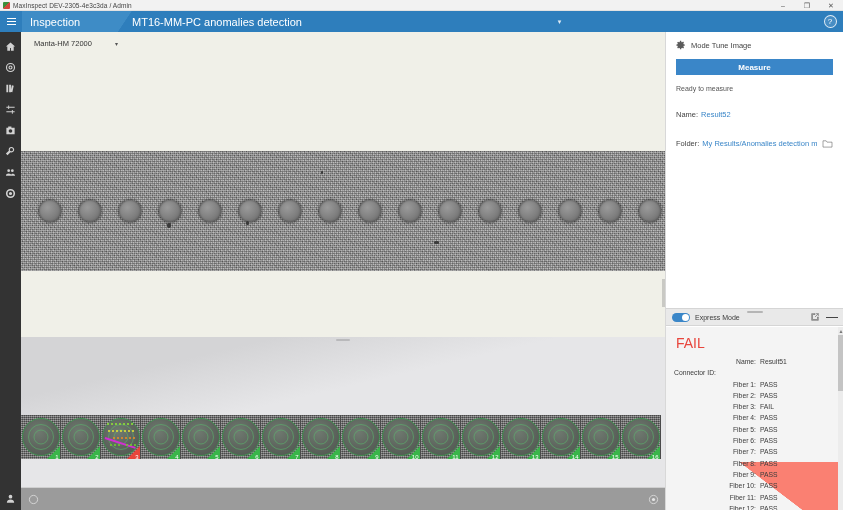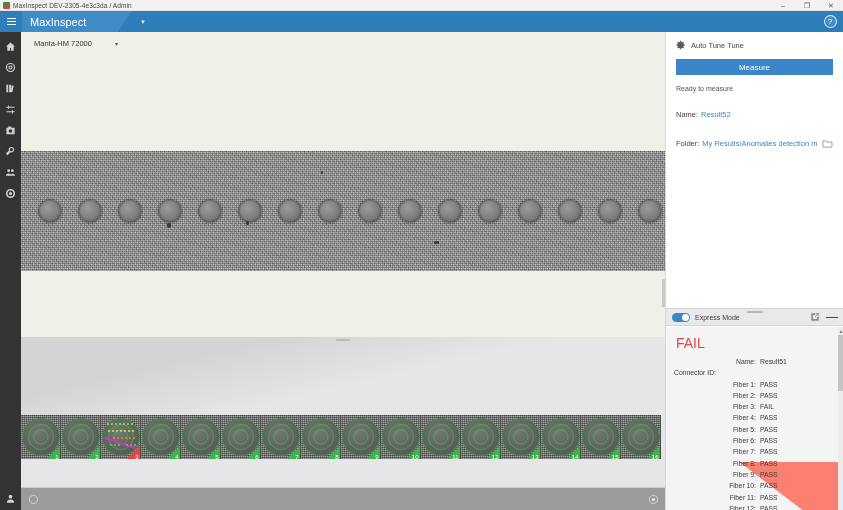--- a/index.html
+++ b/index.html
@@ -216,21 +216,21 @@
   }
   .rp-top { padding: 8px 10px 0 10px; height: 275px; position: relative; }
   .auto-tune {
     display: flex; align-items: center; gap: 5px; margin-bottom: 9px;
   }
   .gear-glyph { width: 10px; height: 10px; }
   .gear-glyph svg { width: 10px; height: 10px; fill: #5b5b5b; }
   .auto-tune span { font-size: 7.5px; color: #444; }
   .measure-btn {
     width: 100%; height: 16px; background: #3a86c8;
-    color: #ffffff; font-size: 8px; font-weight: normal;
+    color: #ffffff; font-size: 8px; font-weight: bold;
     display: flex; align-items: center; justify-content: center;
     border: none; cursor: pointer;
   }
   .ready-text { font-size: 7px; color: #555; margin-top: 10px; }
   .kv { font-size: 7.5px; color: #444; margin-top: 18px; display: flex; gap: 3px; }
   .kv .lbl { color: #444; }
   .kv .val { color: #3a86c8; }
   .kv.folder { margin-top: 20px; align-items: center; }
   .kv.folder .val {
     overflow: hidden; white-space: nowrap; text-overflow: clip; max-width: 128px;
@@ -309,22 +309,23 @@
       <div class="tb-btn">✕</div>
     </div>
   </div>
 
   <div class="header">
     <div class="header-hamburger">
       <i></i>
         <i></i>
         <i></i>
     </div>
-    <div class="header-module">MaxInspect</div>
+    <div class="header-module">Inspection</div>
     <div class="header-shear"></div>
+    <div class="header-title">MT16-MM-PC anomalies detection</div>
     <div class="header-caret">▾</div>
     <div class="header-spacer"></div>
     <div class="header-help">
       <div class="circle-icon">?</div>
     </div>
   </div>
 
   <div class="rail">
     <div class="rail-item">
       <svg viewBox="0 0 24 24">
@@ -580,21 +581,21 @@
 
   <div class="rightpanel">
 
     <div class="rp-top">
       <div class="auto-tune">
         <span class="gear-glyph">
           <svg viewBox="0 0 24 24">
               <path d="M12 8a4 4 0 1 0 0 8 4 4 0 0 0 0-8zm9 5.5v-3l-2.6-.5a6.9 6.9 0 0 0-.8-1.9l1.5-2.2-2.1-2.1-2.2 1.5c-.6-.3-1.2-.6-1.9-.8L12.5 2h-3l-.5 2.6c-.7.2-1.3.5-1.9.8L4.9 3.9 2.8 6l1.5 2.2c-.3.6-.6 1.2-.8 1.9L1 10.5v3l2.5.5c.2.7.5 1.3.8 1.9L2.8 18l2.1 2.1 2.2-1.5c.6.3 1.2.6 1.9.8l.5 2.6h3l.5-2.6c.7-.2 1.3-.5 1.9-.8l2.2 1.5 2.1-2.1-1.5-2.2c.3-.6.6-1.2.8-1.9z"></path>
             </svg>
         </span>
-        <span>Auto Tune Tune</span>
+        <span>Mode Tune Image</span>
       </div>
 
       <button class="measure-btn">Measure</button>
 
       <div class="ready-text">Ready to measure</div>
 
       <div class="kv">
         <span class="lbl">Name:</span>
         <span class="val">Result52</span>
       </div>

